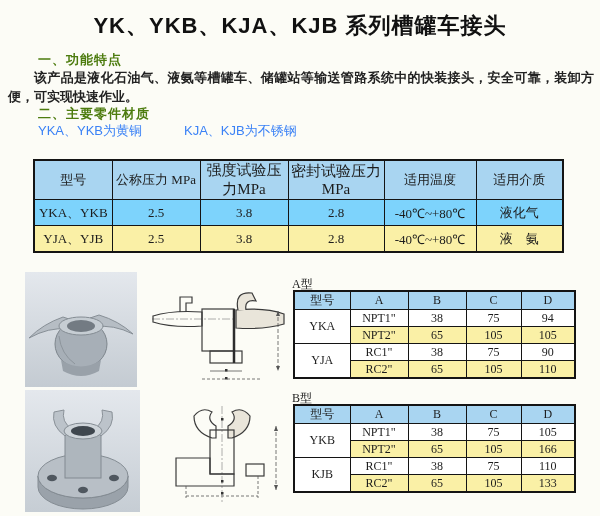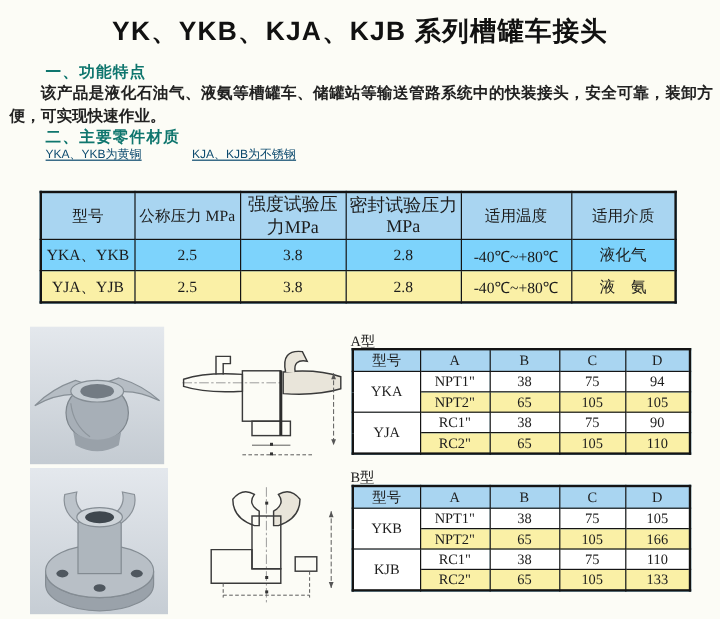--- a/index.html
+++ b/index.html
@@ -7,30 +7,30 @@
     position:relative; width:600px; height:516px;
     background:#fcfcf6; overflow:hidden;
     font-family:"Liberation Sans", sans-serif; color:#1c1c1c;
   }
   .title {
     position:absolute; left:0; top:11px; width:600px;
     text-align:center; font-size:22px; font-weight:bold; color:#111;
     letter-spacing:1px;
   }
   .red-head {
-    position:absolute; font-size:13px; font-weight:bold; color:#0f766e;
+    position:absolute; font-size:13px; font-weight:bold; color:#4d7c0f;
     letter-spacing:1px;
   }
   .body-text {
     position:absolute; left:8px; top:68px; width:586px;
     font-size:13px; line-height:19px; text-indent:2em; color:#222;
     text-align:justify;
     font-weight:bold;
   }
-  .materials { position:absolute; left:38px; top:122px; font-size:10px; color:#0c4a6e;text-decoration:underline; }
+  .materials { position:absolute; left:38px; top:122px; font-size:13px; color:#3b82f6; }
   .materials .gap { display:inline-block; width:42px; }
 
   
   .perf-wrap { position:absolute; left:33px; top:159px; }
   table { border-collapse:collapse; background:#7dd3fc; }
   .perf-table { border:2px solid #141414; }
   .perf-table th, .perf-table td {
     border:1px solid #141414; text-align:center; vertical-align:middle;
     font-family:"Liberation Serif", serif; font-size:13px; font-weight:normal;
     height:25px; padding:0;

